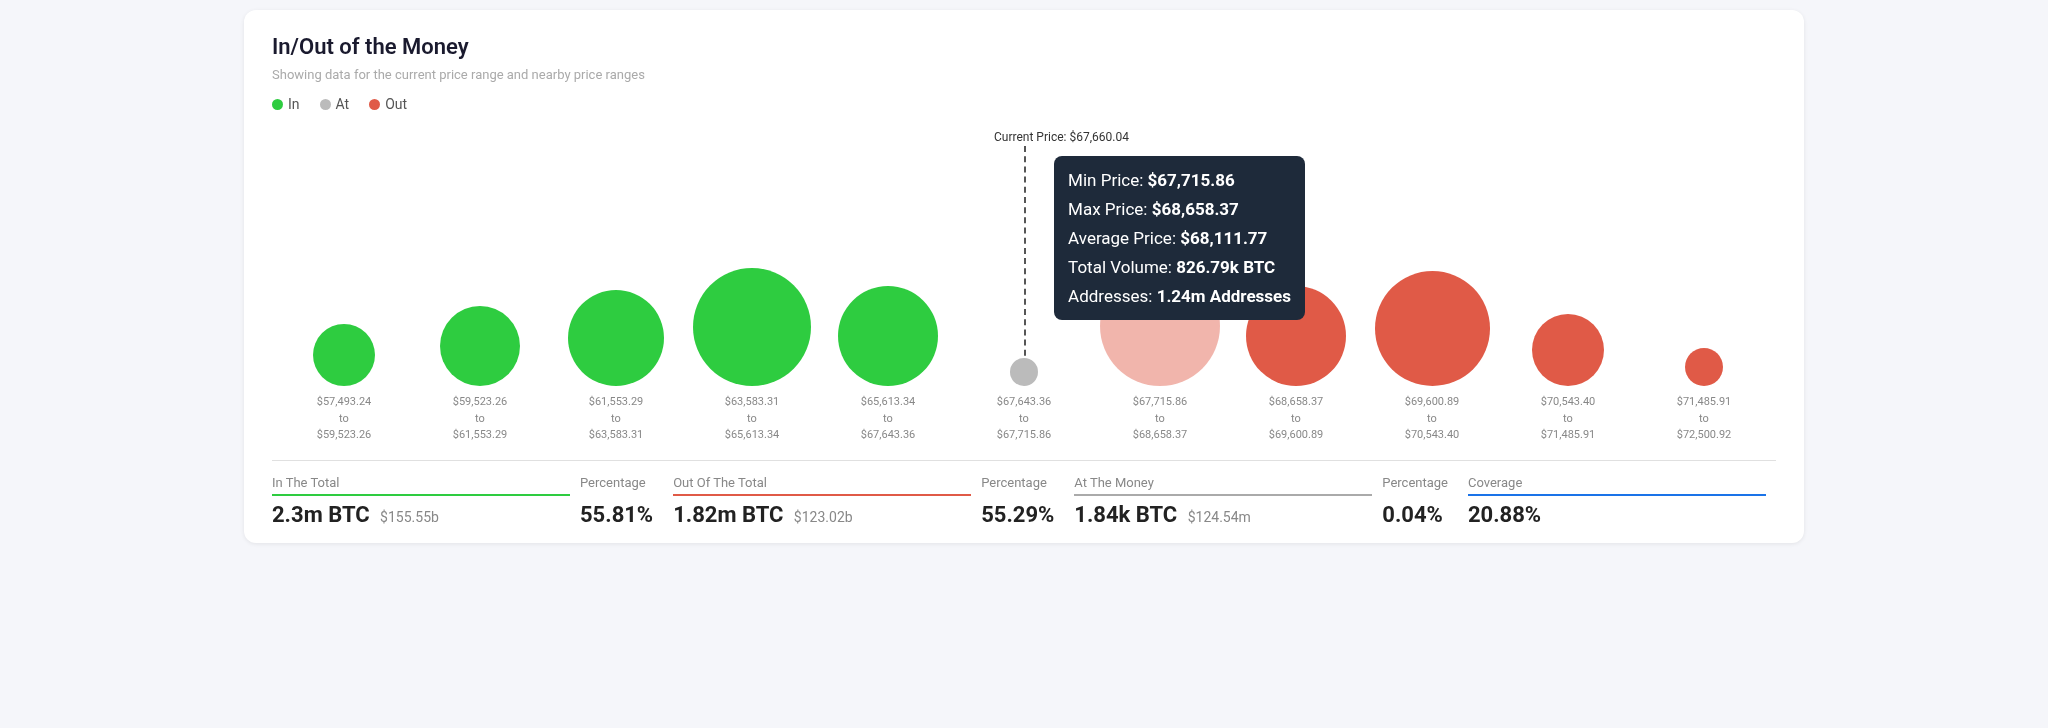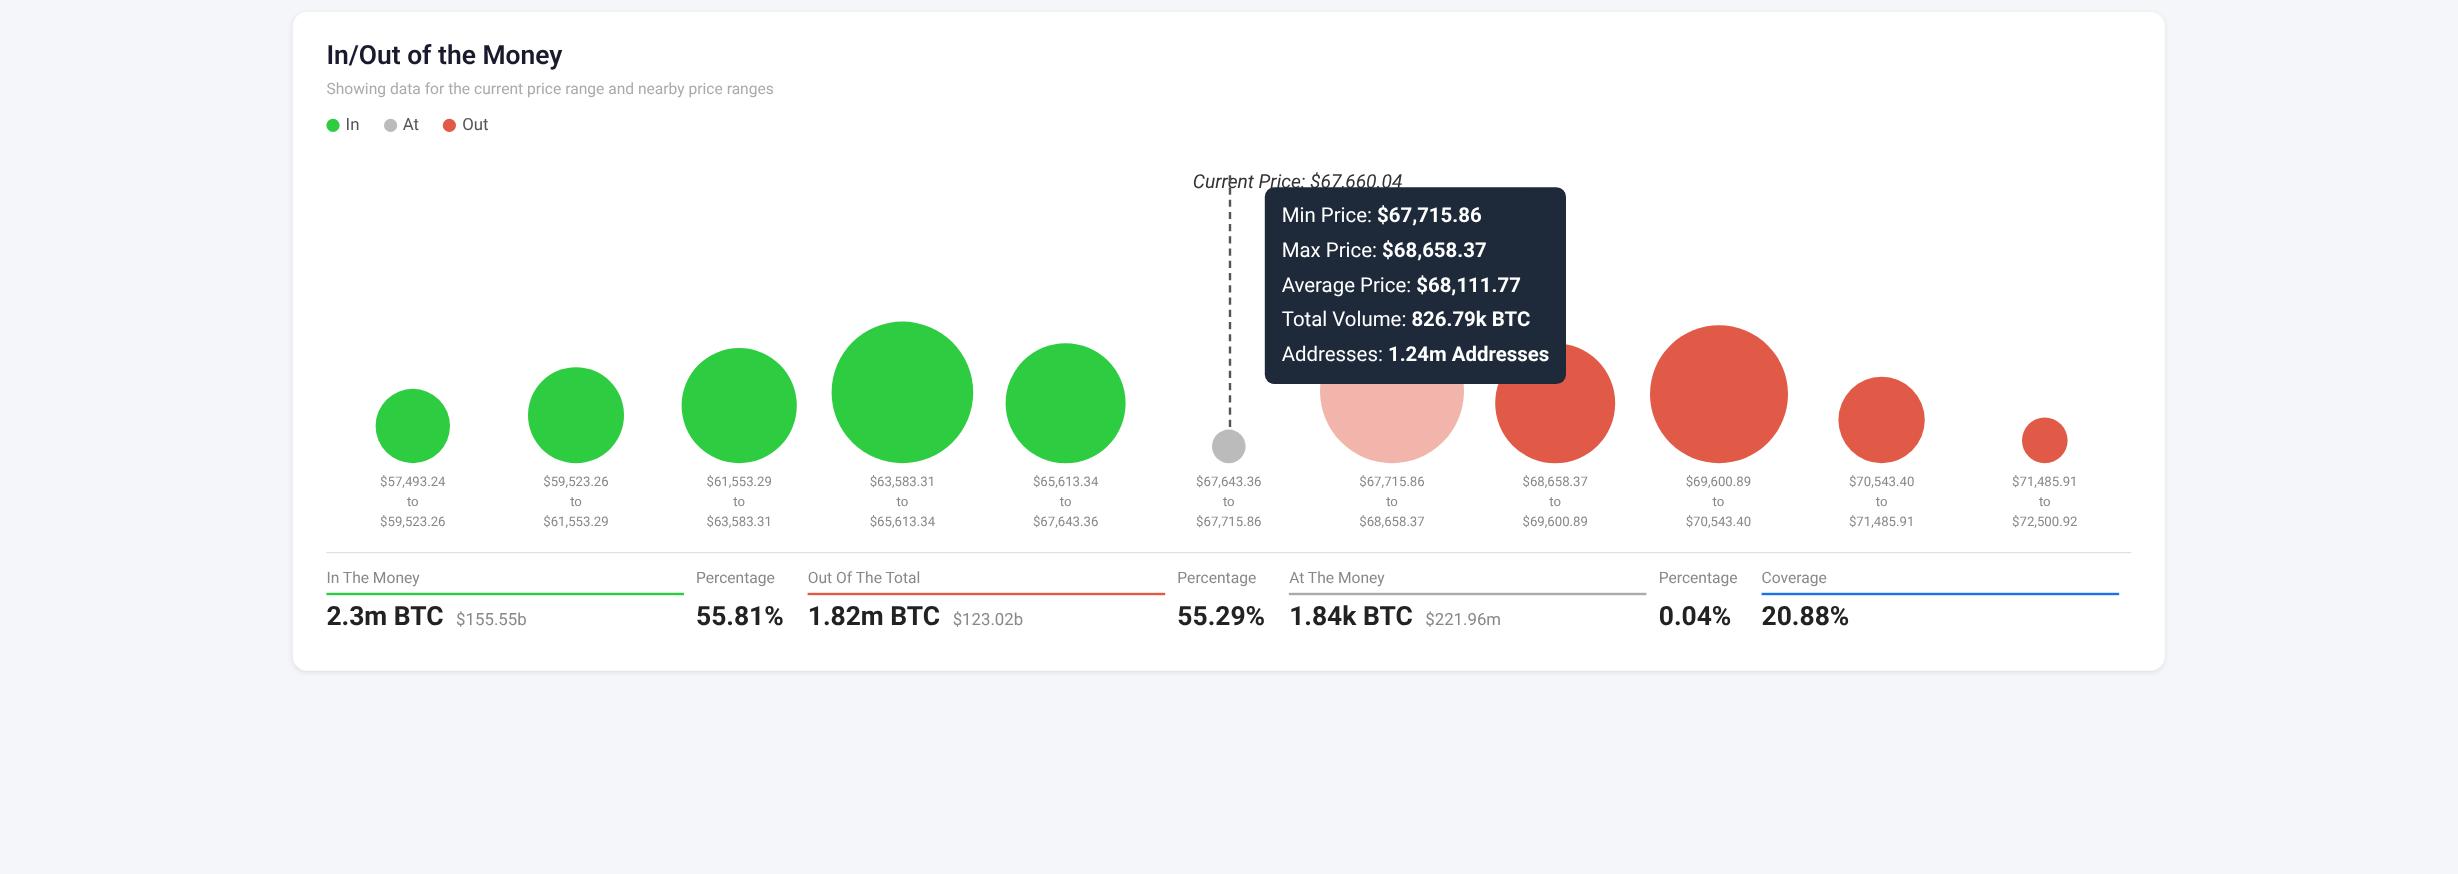--- a/index.html
+++ b/index.html
@@ -8,21 +8,21 @@
       background: #f5f6fa;
       min-height: 728px;
       display: flex;
       align-items: flex-start;
       justify-content: center;
       padding: 10px;
     }
     .card {
       background: #fff;
       border-radius: 12px;
-      padding: 24px 28px 32px 28px;
+      padding: 24px 28px 16px 28px;
       width: 100%;
       max-width: 1560px;
       box-shadow: 0 1px 4px rgba(0,0,0,0.08);
     }
     .title {
       font-size: 22px;
       font-weight: 600;
       color: #1a1a2e;
       margin-bottom: 8px;
     }
@@ -75,25 +75,24 @@
       border-radius: 5px;
     }
     .chart-area {
       position: relative;
       width: 100%;
       height: 260px;
       margin-bottom: 8px;
     }
     .current-price-label {
       position: absolute;
-      top: 16px;
+      top: 4px;
       left: 50%;
       transform: translateX(-30px);
-      font-size: 16px;
-      font-style: italic;
+      font-size: 12px;
       color: #333;
       white-space: nowrap;
     }
     .dotted-line {
       position: absolute;
       top: 20px;
       left: 50%;
       width: 1px;
       height: 220px;
       border-left: 2px dashed #555;
@@ -286,21 +285,21 @@
       <div class="x-label">$69,600.89<br>to<br>$70,543.40</div>
       <div class="x-label">$70,543.40<br>to<br>$71,485.91</div>
       <div class="x-label">$71,485.91<br>to<br>$72,500.92</div>
     </div>
 
   <hr class="divider">
 
   <div class="stats-row">
 
     <div class="stat-block">
-      <div class="stat-label green-border">In The Money</div>
+      <div class="stat-label green-border">In The Total</div>
       <div class="stat-value">
         <span>2.3m BTC</span>
         <span class="sub">$155.55b</span>
       </div>
     </div>
     <div class="stat-block stat-pct">
       <div class="stat-label gray-border">Percentage</div>
       <div class="stat-value">55.81%</div>
     </div>
 
@@ -313,21 +312,21 @@
     </div>
     <div class="stat-block stat-pct">
       <div class="stat-label gray-border">Percentage</div>
       <div class="stat-value">55.29%</div>
     </div>
 
     <div class="stat-block">
       <div class="stat-label gray-border">At The Money</div>
       <div class="stat-value">
         <span>1.84k BTC</span>
-        <span class="sub">$221.96m</span>
+        <span class="sub">$124.54m</span>
       </div>
     </div>
     <div class="stat-block stat-pct">
       <div class="stat-label gray-border">Percentage</div>
       <div class="stat-value">0.04%</div>
     </div>
 
     <div class="stat-block">
       <div class="stat-label blue-border">Coverage</div>
       <div class="stat-value">20.88%</div>

